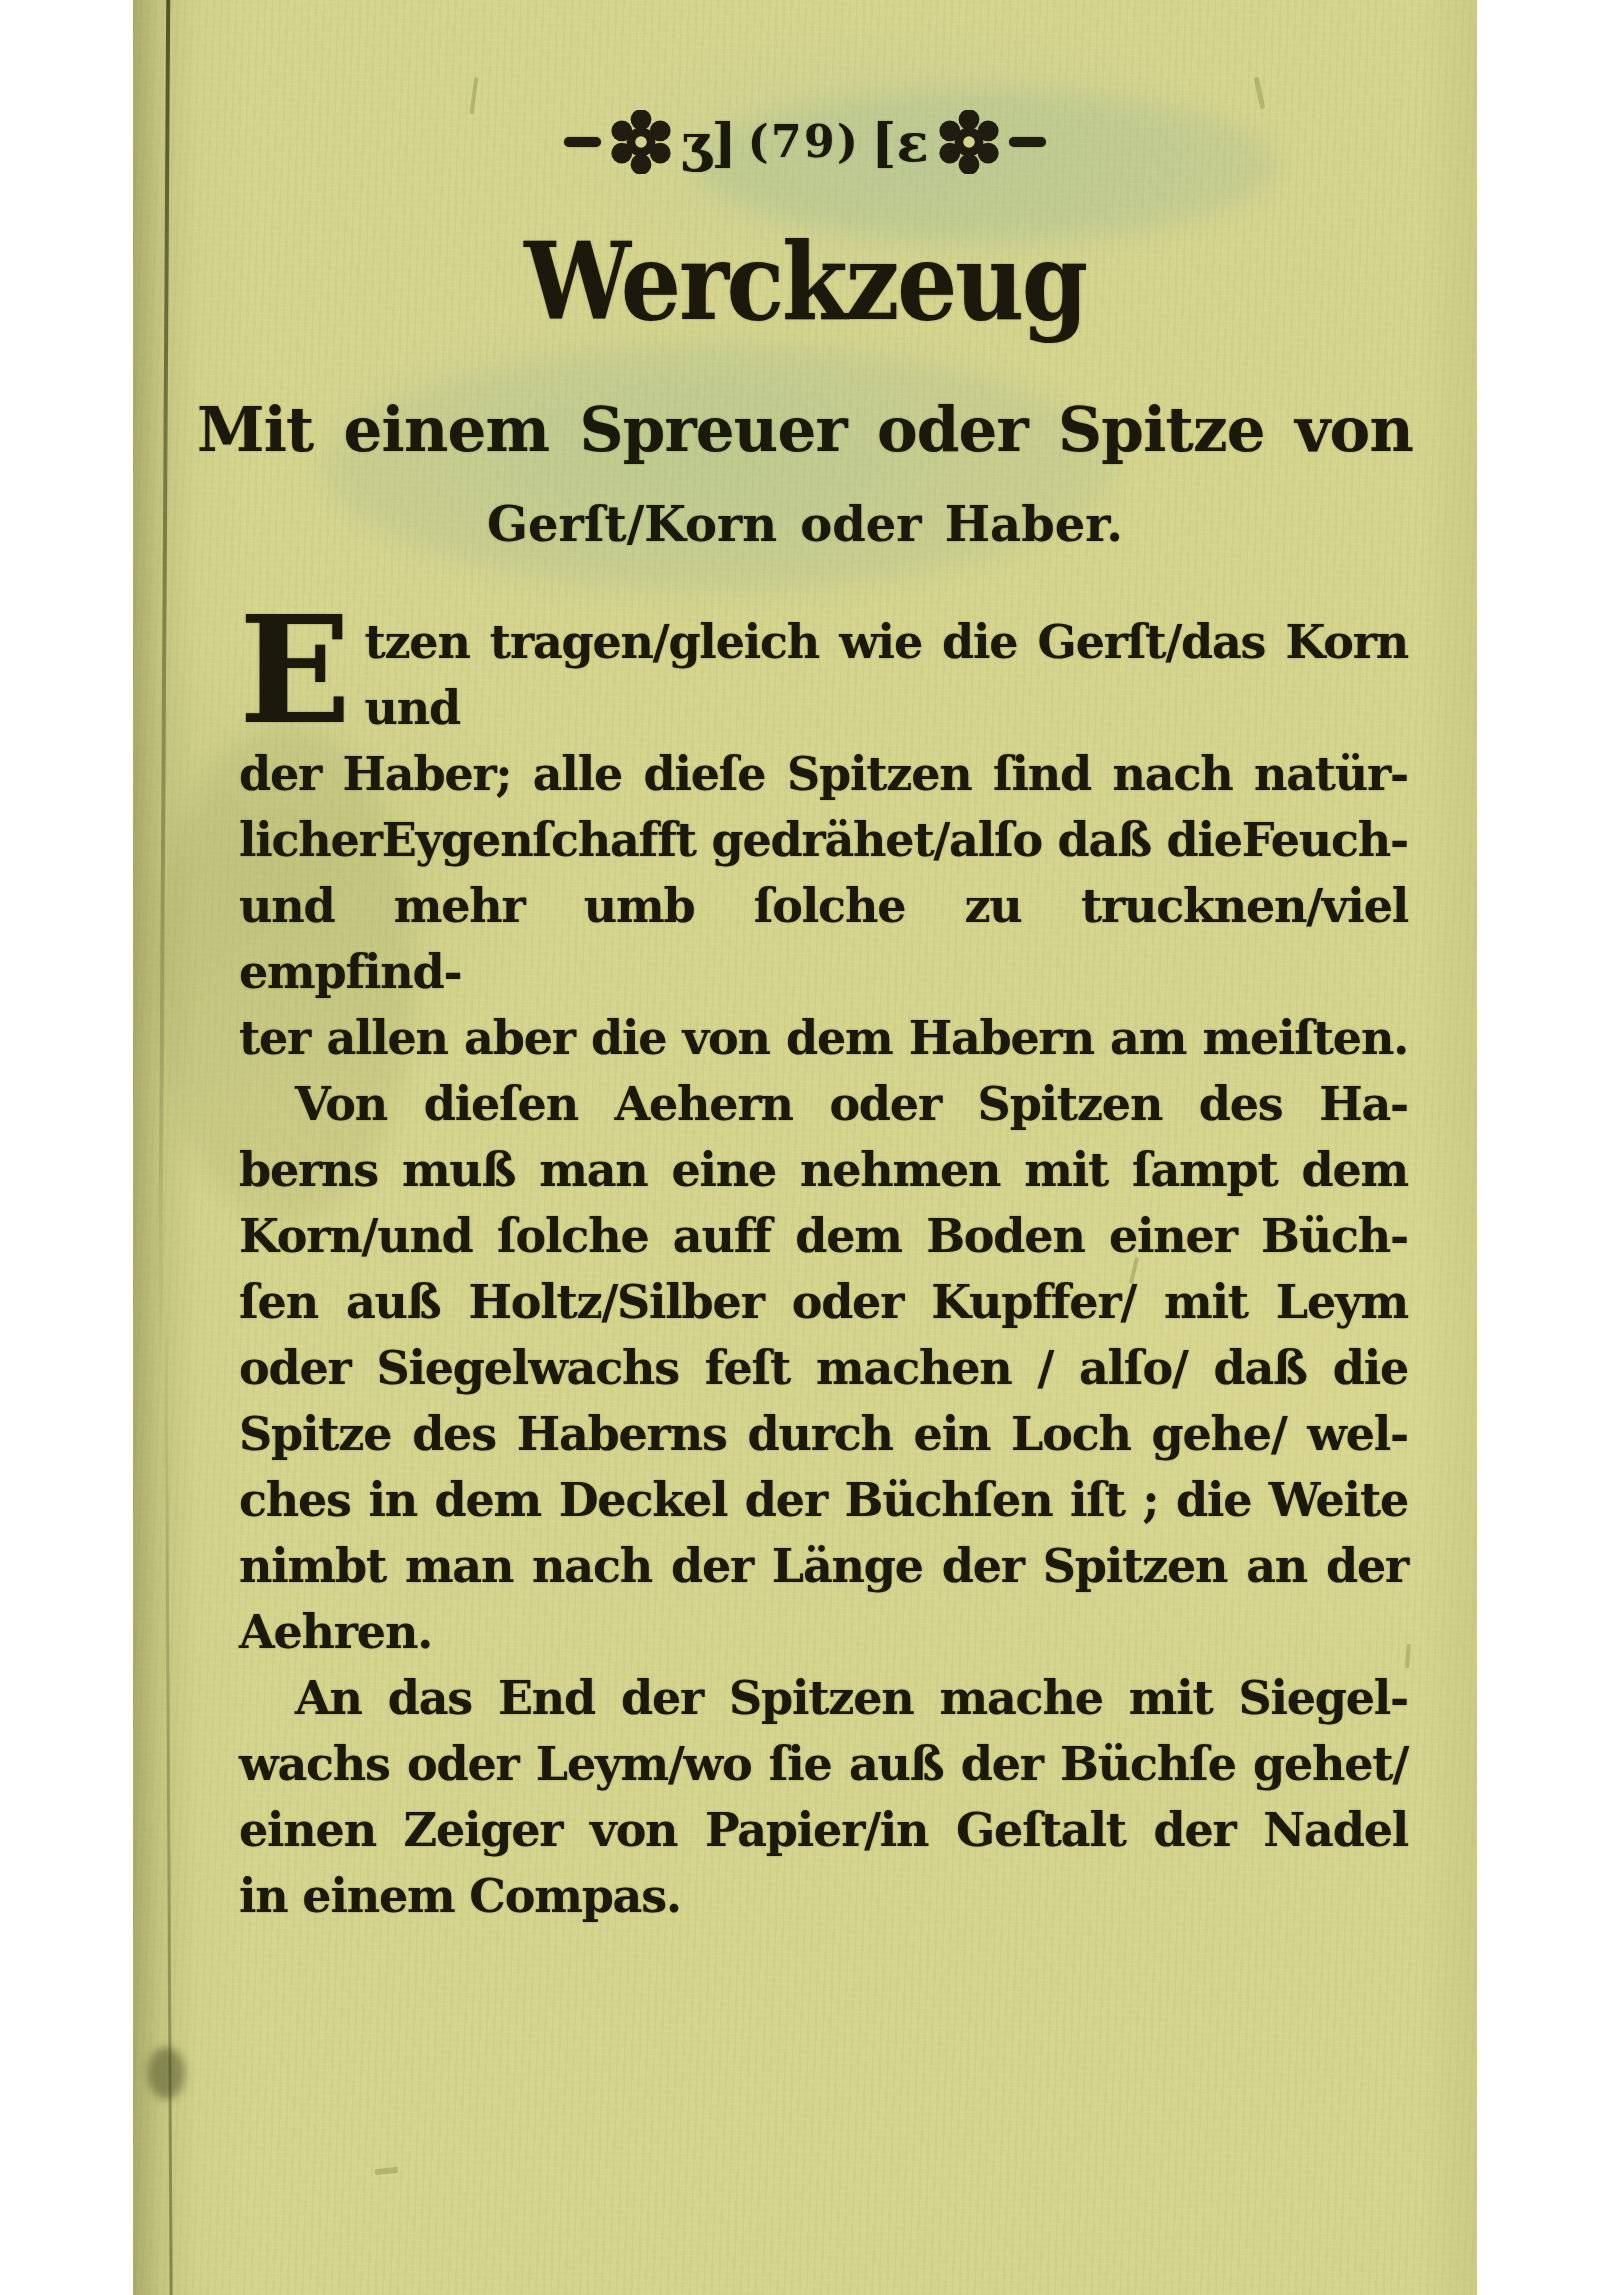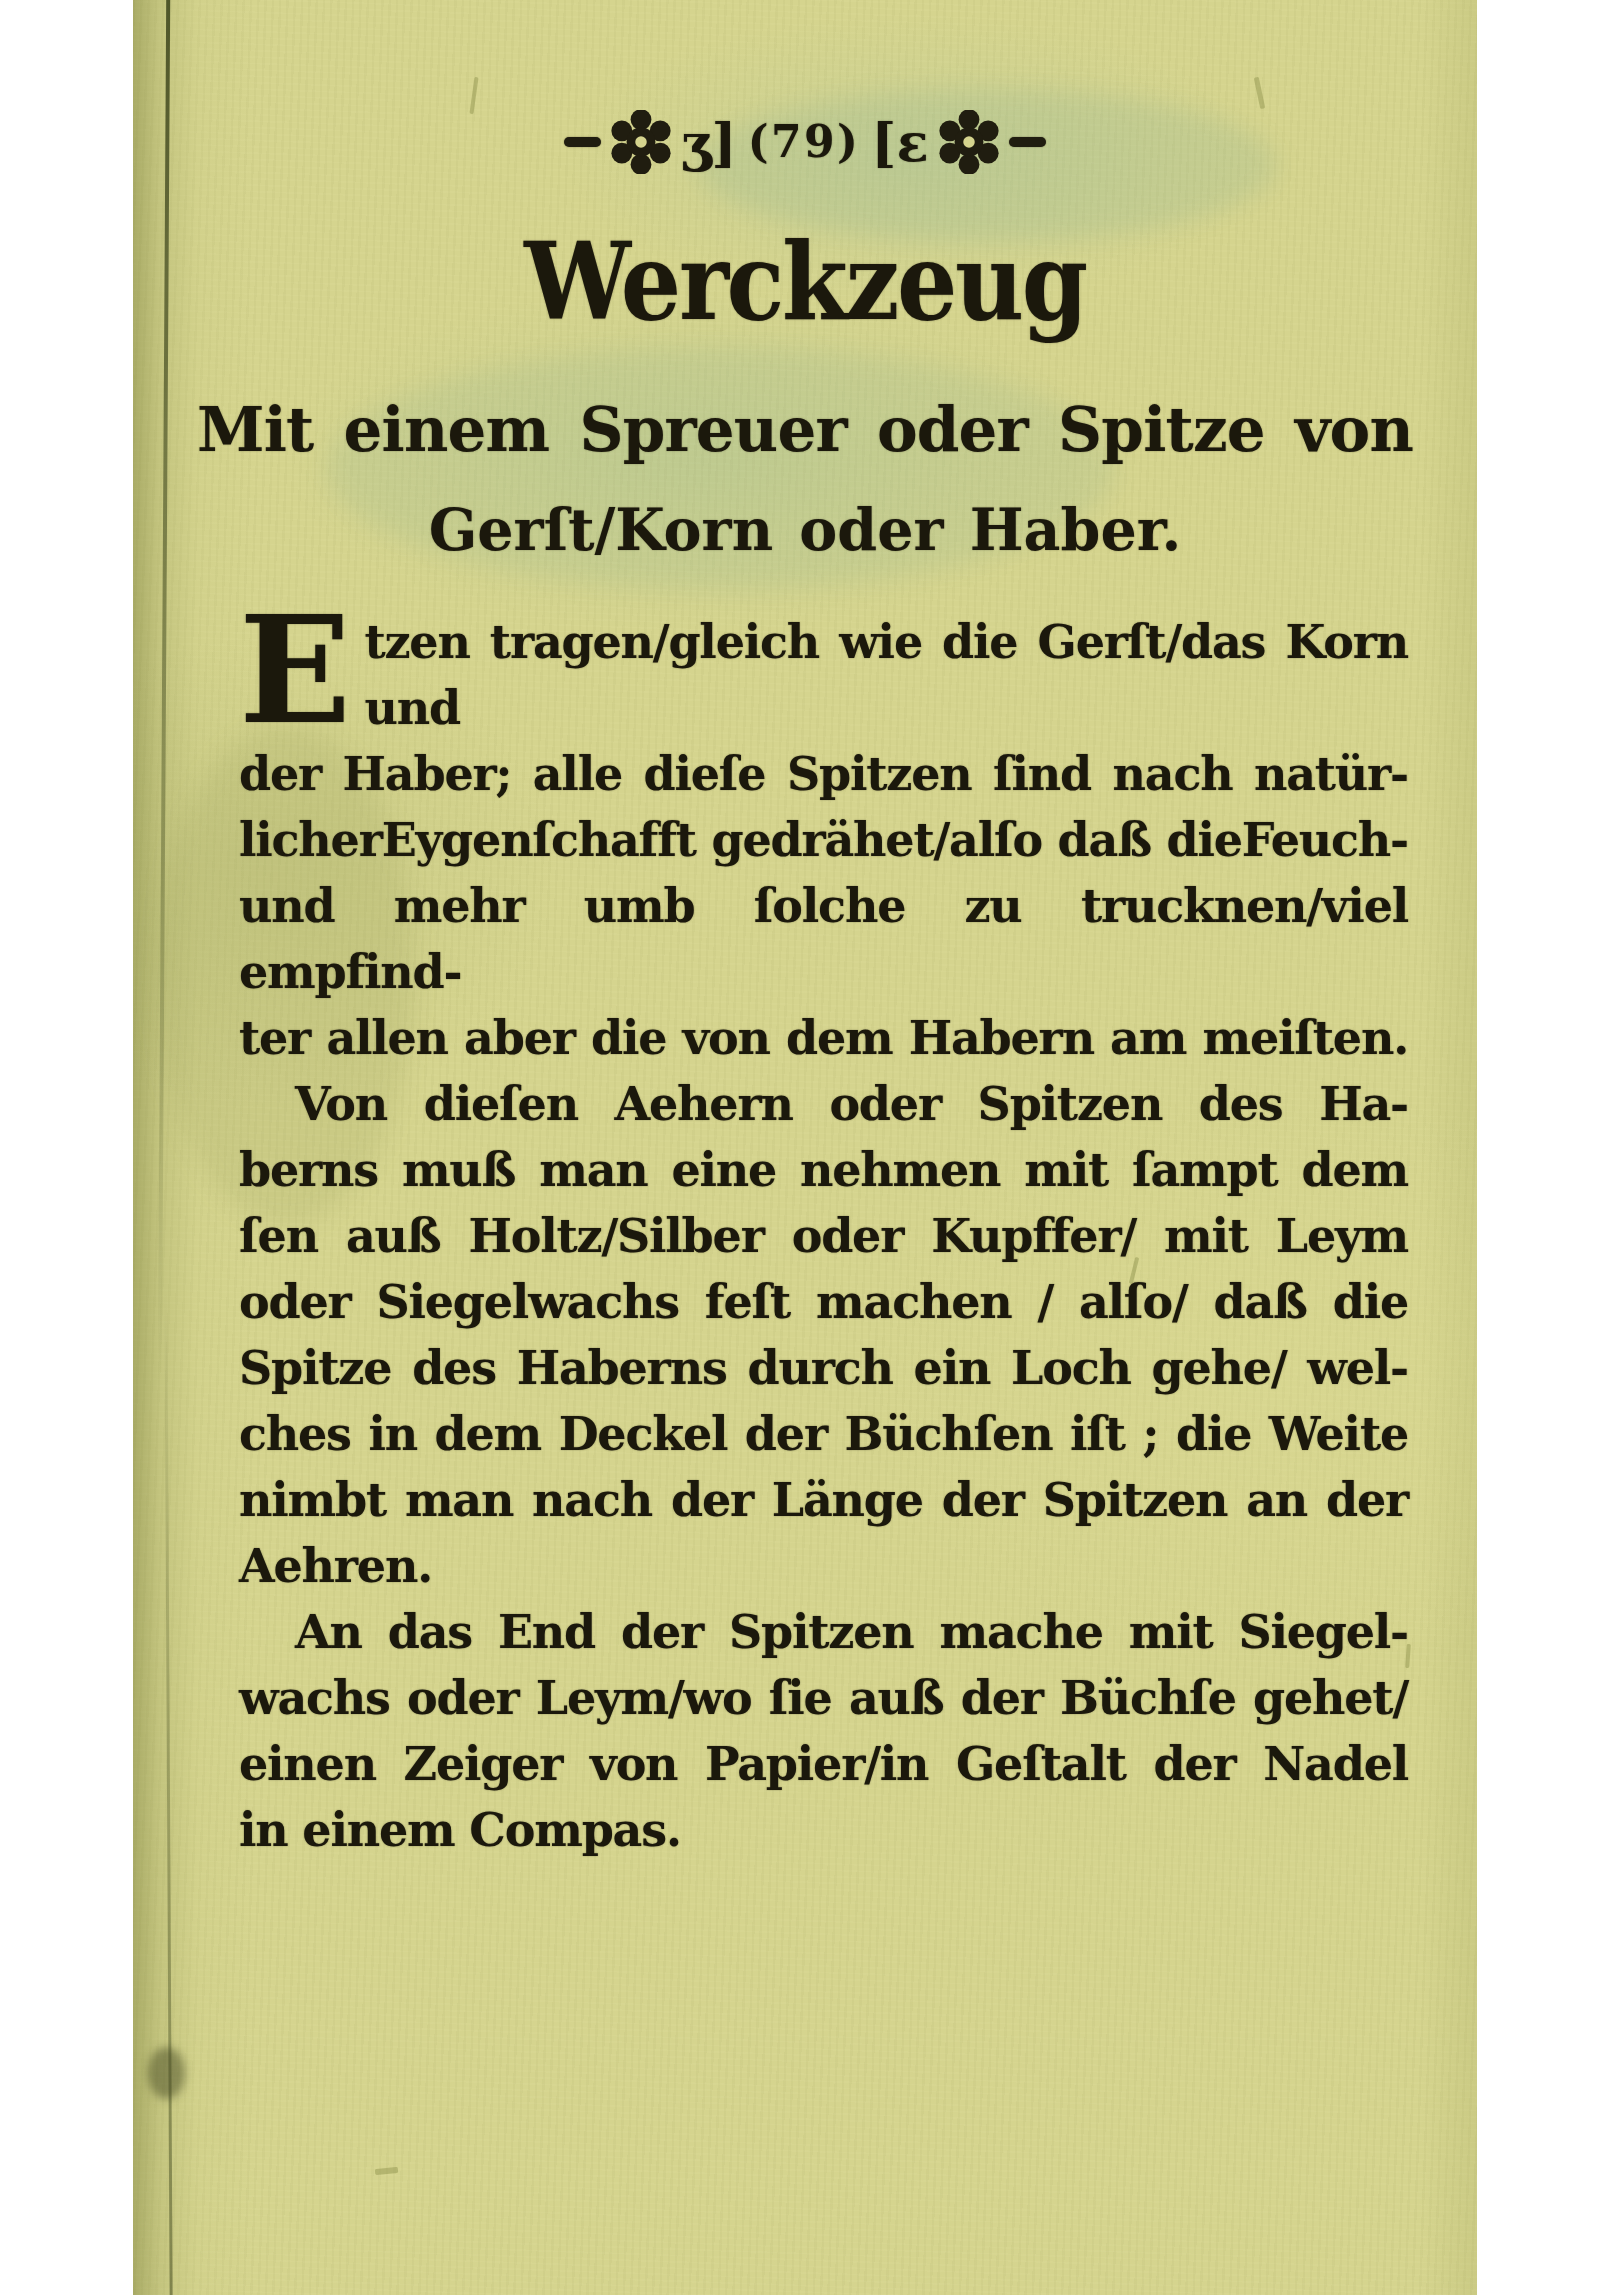--- a/index.html
+++ b/index.html
@@ -57,21 +57,21 @@
     position:absolute; left:0; top:219px; width:100%; text-align:center;
     font-weight:bold; font-size:95px; letter-spacing:-2.4px;
     transform:scaleY(1.12); transform-origin:top center;
   }
   .subtitle1 {
     position:absolute; left:0; top:394px; width:100%; text-align:center;
     font-weight:bold; font-size:61px; letter-spacing:-0.8px; word-spacing:9.7px;
   }
   .subtitle2 {
     position:absolute; left:0; top:496px; width:100%; text-align:center;
-    font-weight:bold; font-size:57px; word-spacing:6.4px;
+    font-weight:bold; font-size:48px; word-spacing:6.4px;
   }
   .bodycol {
     position:absolute; left:106px; top:609px; width:1169px;
     font-weight:bold; font-size:46px; line-height:66px; letter-spacing:-1.2px;
   }
   .bl { text-align:justify; text-align-last:justify; white-space:normal; }
   .bl.ll { text-align-last:left; }
   .indent { text-indent:56px; }
   .dropcap {
     float:left; width:119px; height:132px; font-size:147px; line-height:123px;
@@ -139,20 +139,21 @@
       <div class="bl">tzen tragen/gleich wie die Gerſt/das Korn und</div>
       <div class="bl">der Haber; alle dieſe Spitzen ſind nach natür-</div>
       <div class="bl">licherEygenſchafft gedrähet/alſo daß dieFeuch-</div>
       <div class="bl">und mehr umb ſolche zu trucknen/viel empfind-</div>
       <div class="bl">ter allen aber die von dem Habern am meiſten.</div>
     </div>
 
     <div>
       <div class="bl indent">Von dieſen Aehern oder Spitzen des Ha-</div>
       <div class="bl">berns muß man eine nehmen mit ſampt dem</div>
+      <div class="bl">Korn/und ſolche auff dem Boden einer Büch-</div>
       <div class="bl">ſen auß Holtz/Silber oder Kupffer/ mit Leym</div>
       <div class="bl">oder Siegelwachs feſt machen / alſo/ daß die</div>
       <div class="bl">Spitze des Haberns durch ein Loch gehe/ wel-</div>
       <div class="bl">ches in dem Deckel der Büchſen iſt ; die Weite</div>
       <div class="bl">nimbt man nach der Länge der Spitzen an der</div>
       <div class="bl ll">Aehren.</div>
     </div>
 
     <div>
       <div class="bl indent">An das End der Spitzen mache mit Siegel-</div>

